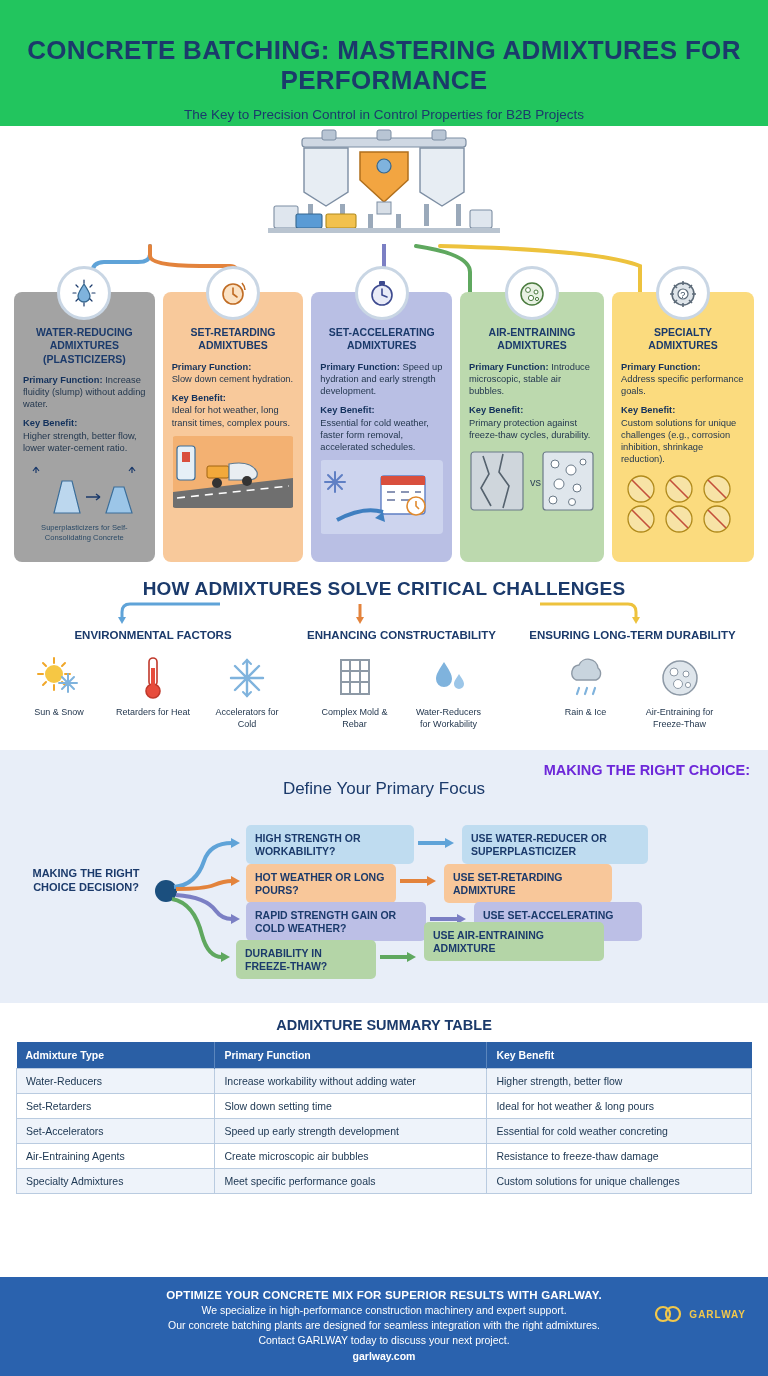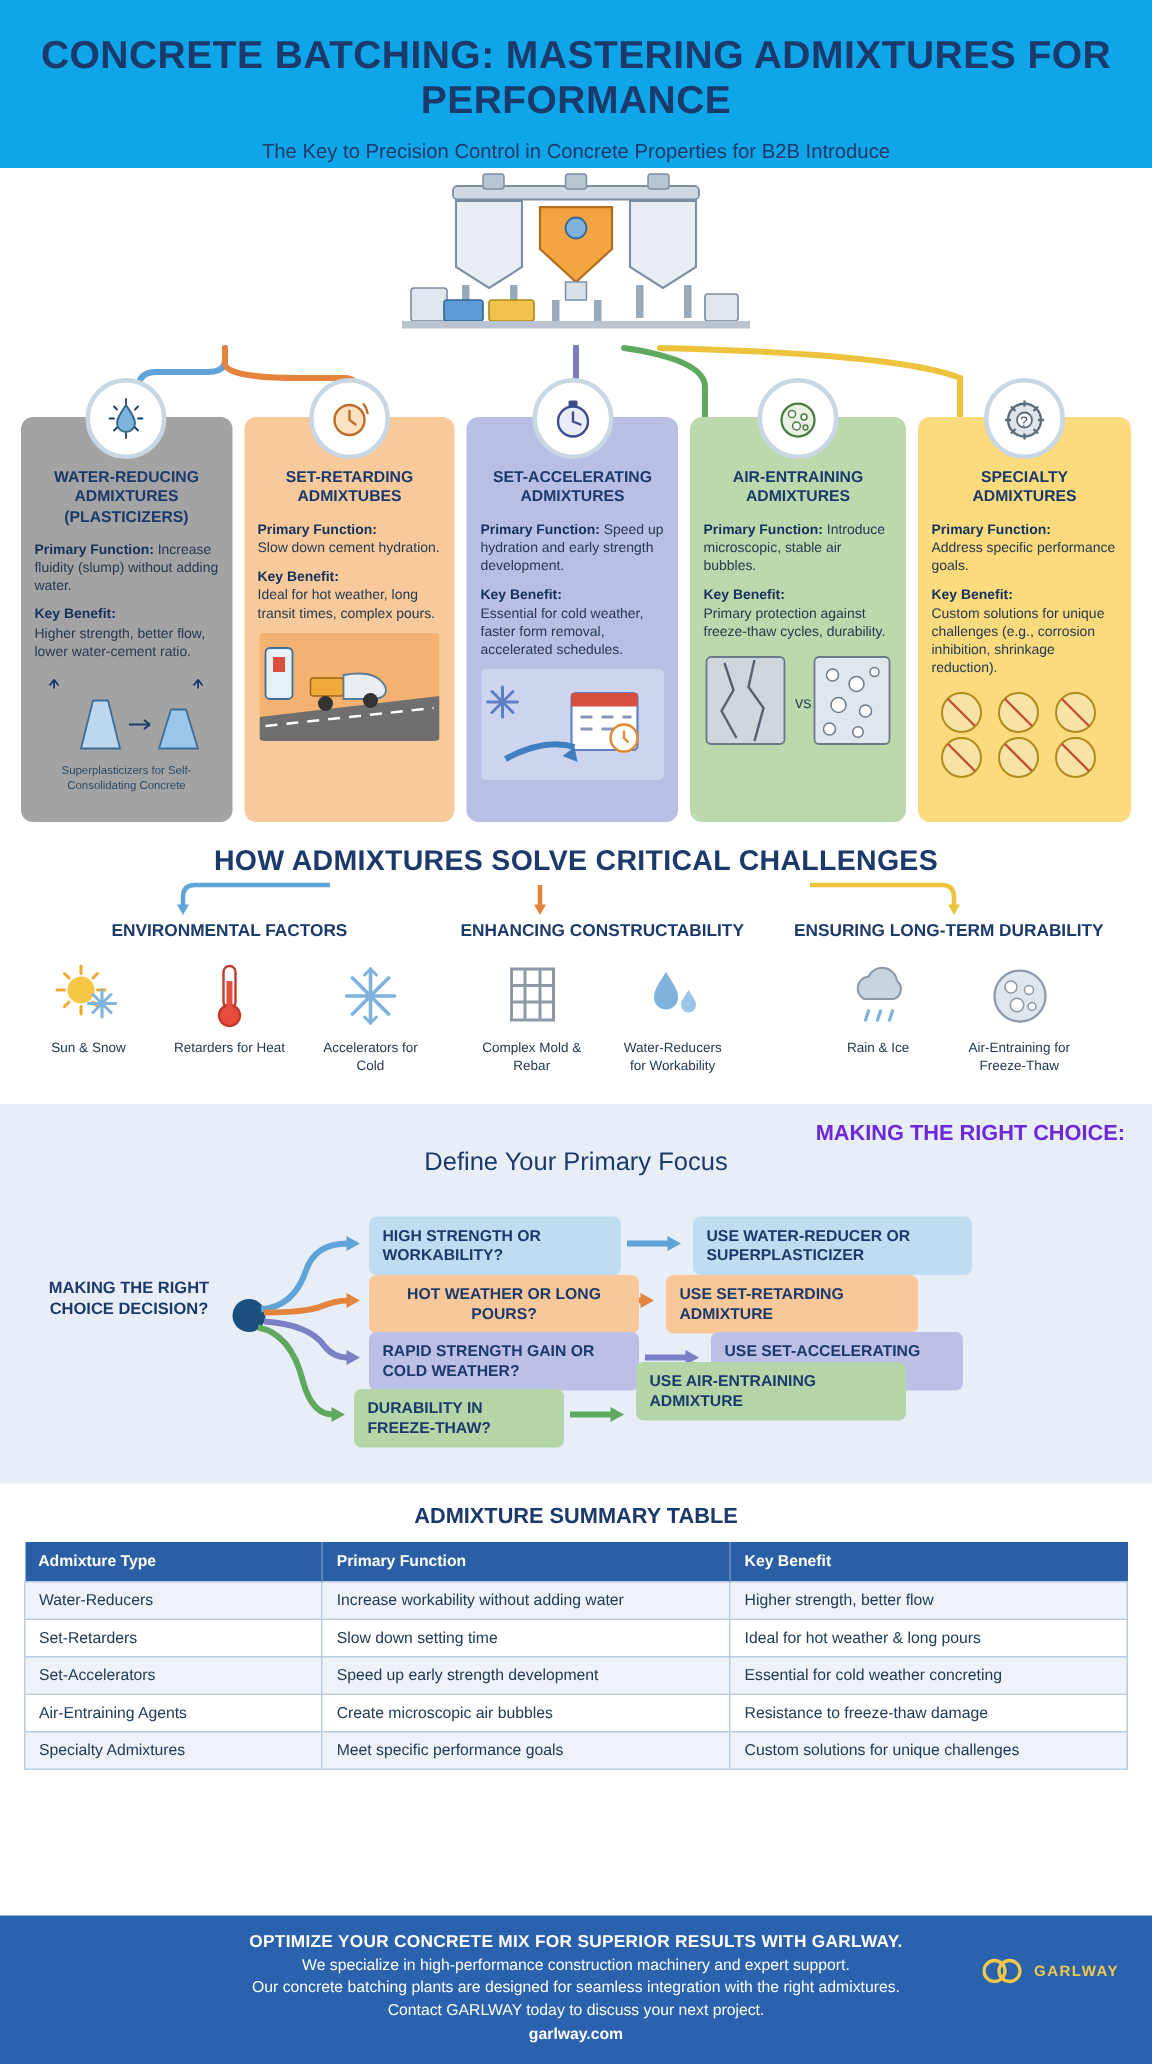--- a/index.html
+++ b/index.html
@@ -7,21 +7,21 @@
     width: 768px;
     height: 1376px;
     font-family: "Liberation Sans", sans-serif;
     background: #ffffff;
     color: #1d3557;
     overflow: hidden;
   }
   .page { width: 768px; height: 1376px; position: relative; display: flex; flex-direction: column; }
 
   
-  .header { padding: 22px 24px 4px; text-align: center; background: #0ea5e9; }
+  .header { padding: 36px 24px 4px; text-align: center; background: #22c55e; }
   .title {
     font-size: 26px; font-weight: bold; letter-spacing: 0.3px;
     color: #1b3a6b; line-height: 1.14; text-transform: uppercase;
   }
   .subtitle { margin-top: 12px; font-size: 13.5px; color: #1b3a6b; font-weight: normal; }
 
   
   .plant-wrap { height: 118px; display: flex; justify-content: center; align-items: flex-end; }
 
   
@@ -110,21 +110,21 @@
   .brand { position: absolute; right: 22px; top: 26px; display: flex; align-items: center; gap: 6px; }
   .brand-name { font-size: 10px; font-weight: bold; color: #f2c84b; letter-spacing: 1px; }
 </style>
 </head>
 <body>
 
 <div class="page">
 
   <div class="header">
     <div class="title">CONCRETE BATCHING: MASTERING ADMIXTURES FOR PERFORMANCE</div>
-    <div class="subtitle">The Key to Precision Control in Concrete Properties for B2B Introduce</div>
+    <div class="subtitle">The Key to Precision Control in Control Properties for B2B Projects</div>
   </div>
 
   <div class="plant-wrap">
     <svg width="300" height="118" viewBox="0 0 300 118">
 
       <rect x="68" y="12" width="164" height="9" rx="3" fill="#cfd8e3" stroke="#7d8ea3" stroke-width="1.2"></rect>
       <rect x="88" y="4" width="14" height="10" rx="2" fill="#b8c5d4" stroke="#7d8ea3" stroke-width="1"></rect>
       <rect x="143" y="4" width="14" height="10" rx="2" fill="#b8c5d4" stroke="#7d8ea3" stroke-width="1"></rect>
       <rect x="198" y="4" width="14" height="10" rx="2" fill="#b8c5d4" stroke="#7d8ea3" stroke-width="1"></rect>
 
@@ -424,21 +424,21 @@
 
         <path d="M154 92 Q176 96 184 128 Q190 150 204 150" stroke="#5fa85f" stroke-width="4" fill="none"></path>
         <path d="M212 150 l-9 -5 v10 z" fill="#5fa85f"></path>
         <path d="M362 150 h28" stroke="#5fa85f" stroke-width="4" fill="none"></path>
         <path d="M398 150 l-9 -5 v10 z" fill="#5fa85f"></path>
       </svg>
 
       <div class="pill p-blue" style="left:228px; top:18px; width:168px;">HIGH STRENGTH OR WORKABILITY?</div>
       <div class="pill p-blue" style="left:444px; top:18px; width:186px;">USE WATER-REDUCER OR SUPERPLASTICIZER</div>
 
-      <div class="pill p-orange" style="left:228px; top:57px; width:180px;text-align:center;">HOT WEATHER OR LONG POURS?</div>
+      <div class="pill p-orange" style="left:228px; top:57px; width:150px;">HOT WEATHER OR LONG POURS?</div>
       <div class="pill p-orange" style="left:426px; top:57px; width:168px;">USE SET-RETARDING ADMIXTURE</div>
 
       <div class="pill p-purple" style="left:228px; top:95px; width:180px;">RAPID STRENGTH GAIN OR COLD WEATHER?</div>
       <div class="pill p-purple" style="left:456px; top:95px; width:168px;">USE SET-ACCELERATING ADMIXTURE</div>
 
       <div class="pill p-green" style="left:218px; top:133px; width:140px;">DURABILITY IN FREEZE-THAW?</div>
       <div class="pill p-green" style="left:406px; top:115px; width:180px;">USE AIR-ENTRAINING ADMIXTURE</div>
     </div>
   </div>
 

